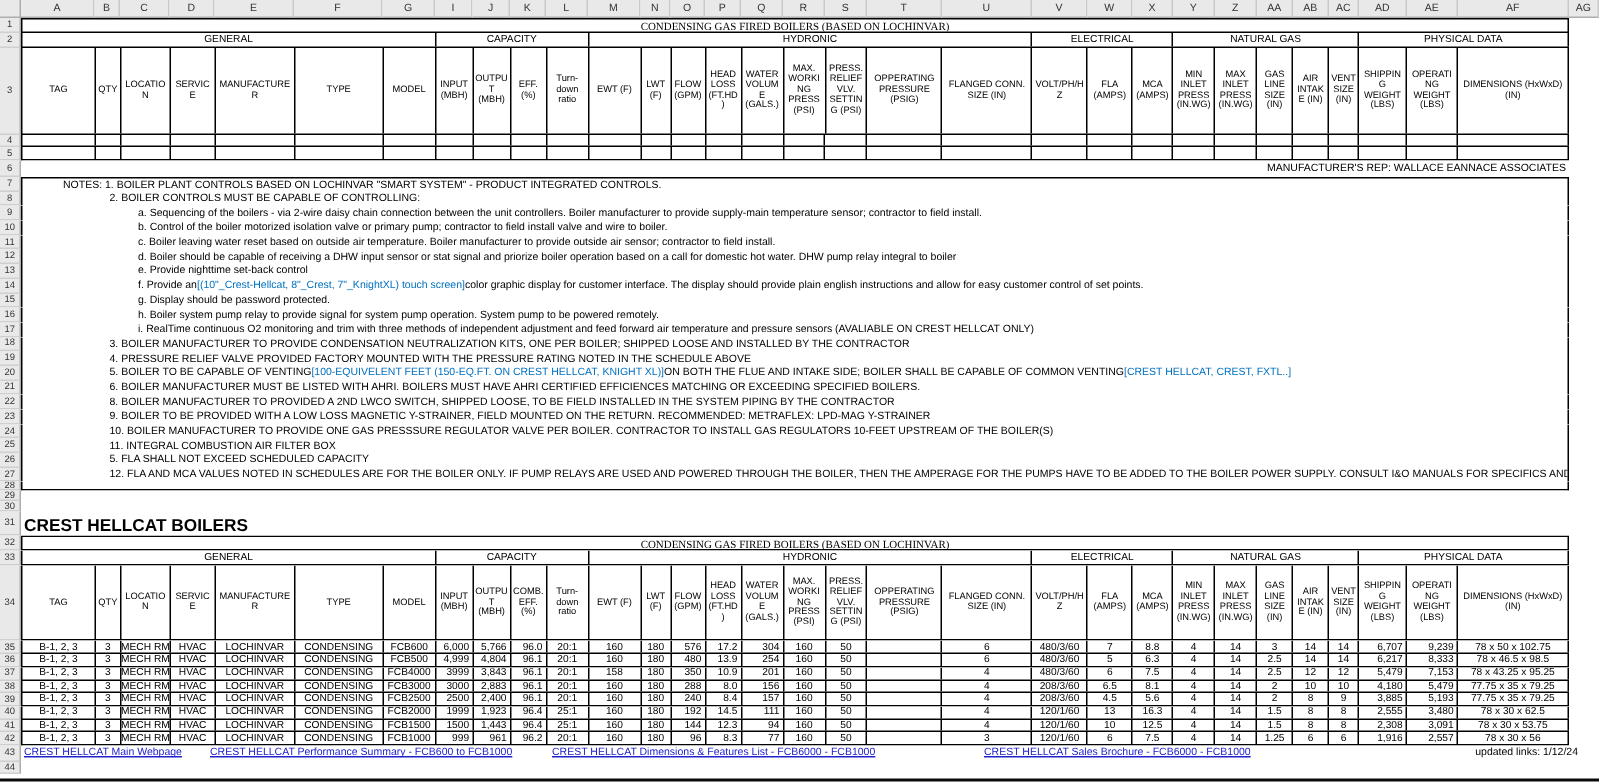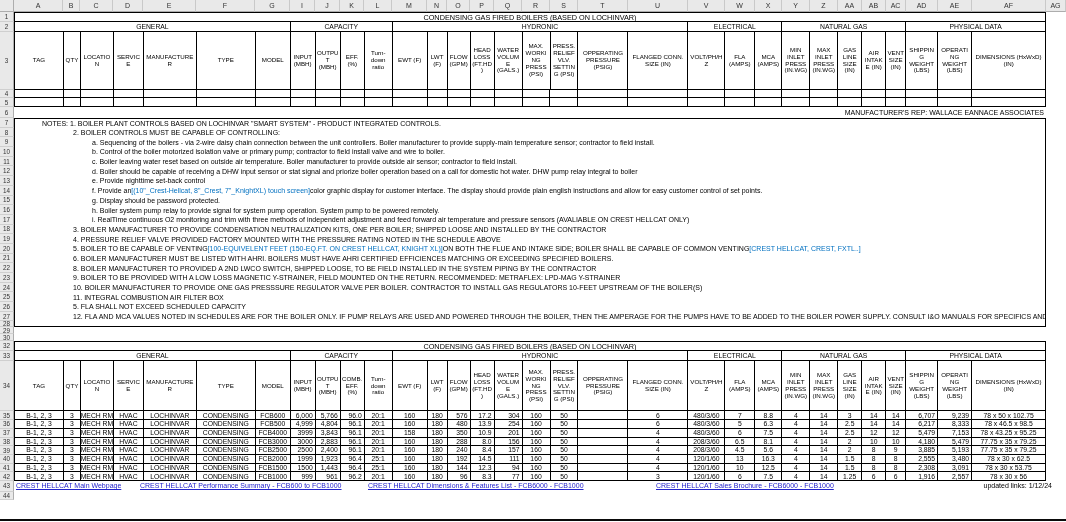--- a/index.html
+++ b/index.html
@@ -15,21 +15,21 @@
           display:flex;align-items:center;justify-content:center;font-size:6.3px;color:#333;overflow:hidden;}
   .rowcontent{position:relative;flex:1;display:flex;overflow:hidden;}
   .tablewrap{display:flex;flex:none;box-sizing:border-box;}
   .bl{border-left:1px solid #000;} .br{border-right:1px solid #000;}
   .bt{border-top:1px solid #000;} .bb{border-bottom:1px solid #000;}
   .cell{box-sizing:border-box;border-right:1px solid #000;overflow:hidden;display:flex;align-items:center;justify-content:center;text-align:center;line-height:1.05;}
   .hd{font-size:6.2px;overflow-wrap:anywhere;padding:0 1px;line-height:1.1;}
   .grp{font-size:6.8px;}
   .dat{font-size:6.8px;white-space:nowrap;}
   .ra{justify-content:flex-end;padding-right:2px;}
-  .titlecell{width:100%;display:flex;align-items:center;justify-content:center;font-size:7.3px;overflow:hidden;white-space:nowrap;}
+  .titlecell{width:100%;display:flex;align-items:center;justify-content:center;font-size:7.3px;overflow:hidden;white-space:nowrap;font-family:Liberation Serif, serif;}
   .noteline{display:flex;align-items:center;white-space:nowrap;font-size:7px;overflow:hidden;}
   .blue{color:var(--noteblue);}
   .reprow{display:flex;align-items:center;justify-content:flex-end;font-size:7px;box-sizing:border-box;padding-right:2px;overflow:hidden;white-space:nowrap;}
   .secttitle{font-weight:bold;font-size:11.5px;display:flex;align-items:flex-end;padding-left:2px;white-space:nowrap;}
   .linksrow{position:relative;}
   .link{position:absolute;top:1.5px;color:var(--link);text-decoration:underline;font-size:7px;white-space:nowrap;cursor:pointer;}
   .updated{position:absolute;top:1.5px;right:14px;font-size:7px;white-space:nowrap;}
   .bottomline{position:absolute;left:0;bottom:1px;width:1066px;height:2px;background:#0a0a0a;}
 </style>
 </head>
@@ -394,20 +394,26 @@
       </div>
     </div>
     <div class="sheetrow" style="height: 7px;">
       <div class="rownum">29</div>
       <div class="rowcontent"></div>
     </div>
     <div class="sheetrow" style="height: 7px;">
       <div class="rownum">30</div>
       <div class="rowcontent"></div>
     </div>
+    <div class="sheetrow" style="height: 16px;">
+      <div class="rownum">31</div>
+      <div class="rowcontent">
+        <div class="secttitle">CREST HELLCAT BOILERS</div>
+      </div>
+    </div>
     <div class="sheetrow" style="height: 10px;">
       <div class="rownum">32</div>
       <div class="rowcontent">
         <div class="tablewrap bl br bb bt" style="width: 1032px;">
           <div class="titlecell">CONDENSING GAS FIRED BOILERS  (BASED ON LOCHINVAR)</div>
         </div>
       </div>
     </div>
     <div class="sheetrow" style="height: 10px;">
       <div class="rownum">33</div>

